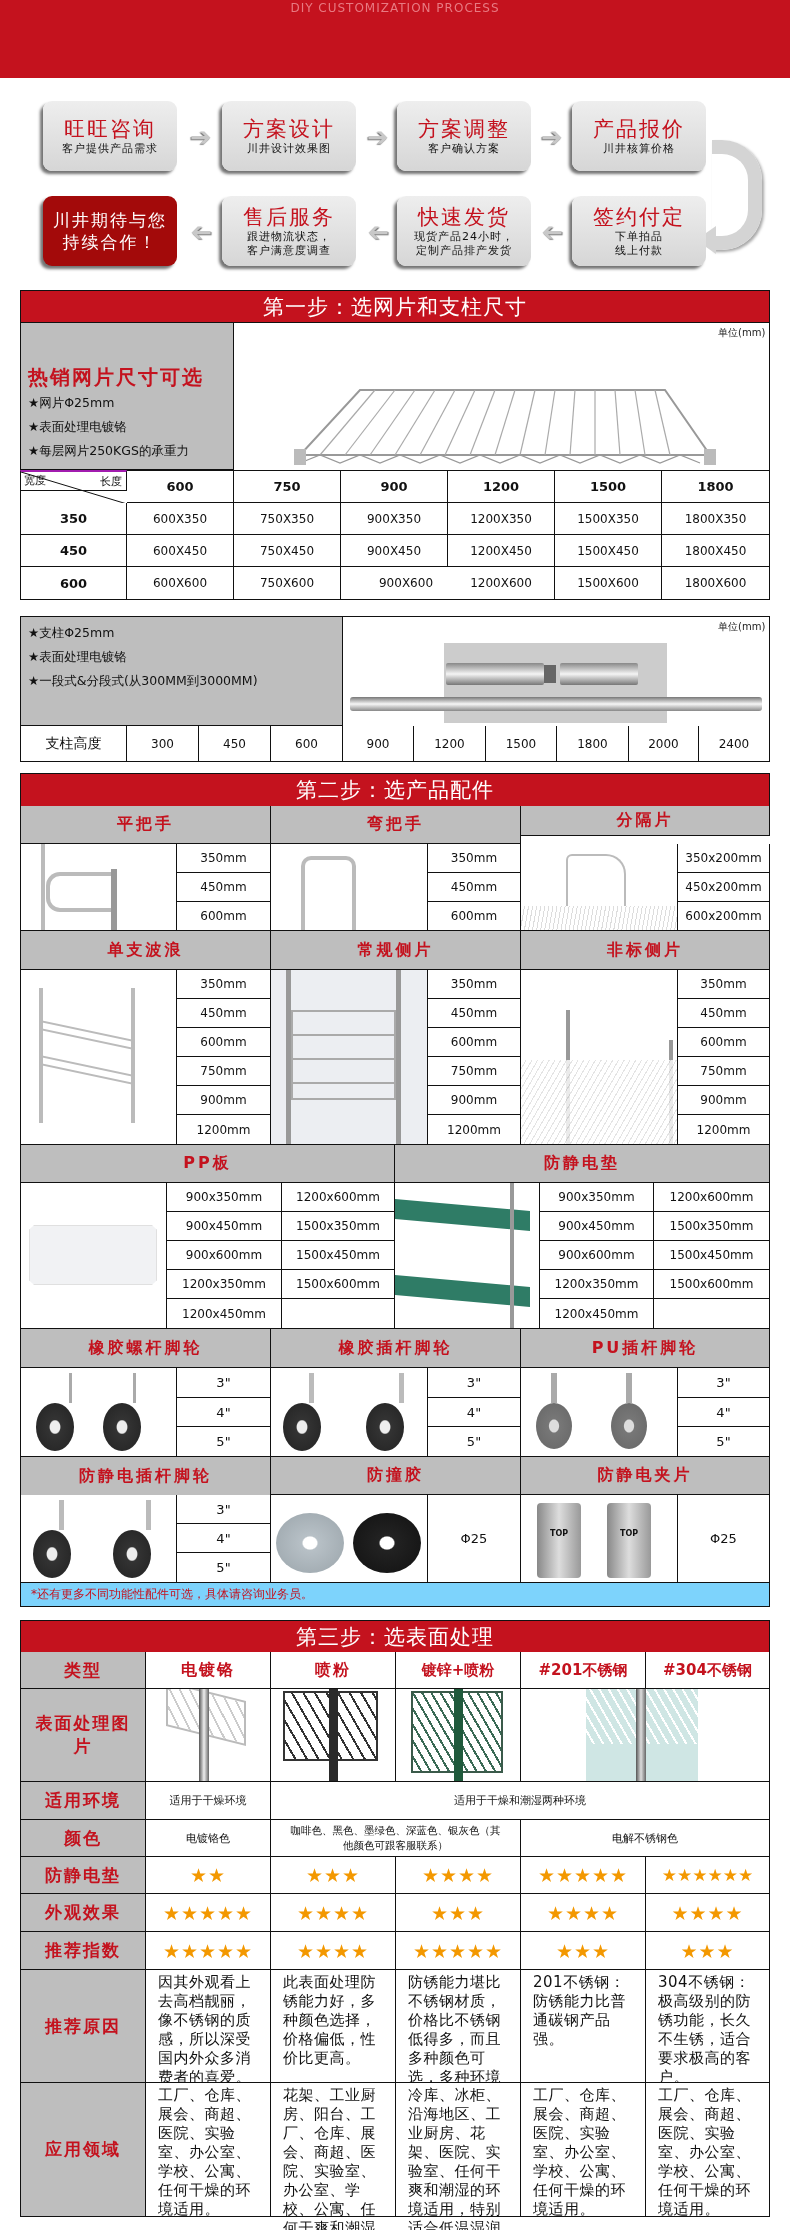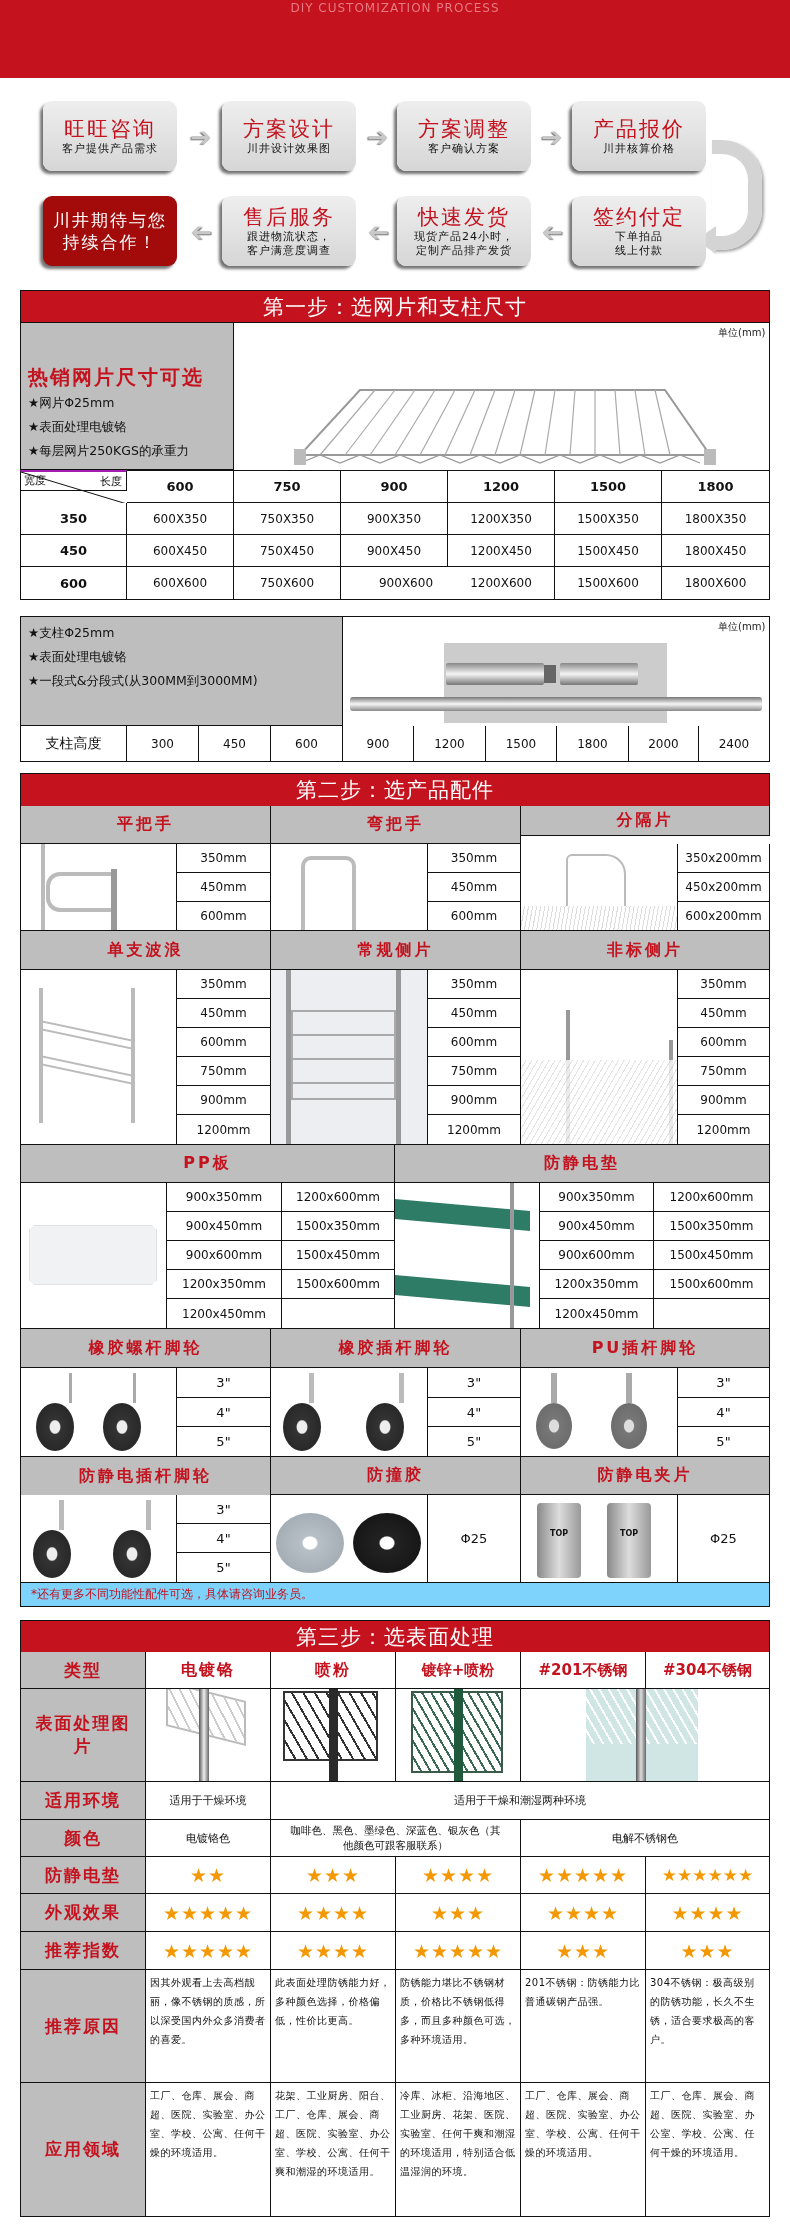--- a/index.html
+++ b/index.html
@@ -23,21 +23,21 @@
 .redbar{background:#C4121E;color:#fff;text-align:center;font-size:21px;line-height:32px;letter-spacing:1px;border:1px solid #111}
 .grey{background:#BEBEBE}
 .cell{position:absolute;border-right:1px solid #111;border-bottom:1px solid #111;display:flex;align-items:center;justify-content:center;text-align:center;font-size:12px;background:#fff}
 .cat{position:absolute;background:#BEBEBE;border-right:1px solid #111;border-bottom:1px solid #111;color:#C4121E;font-weight:bold;font-size:16px;letter-spacing:3px;display:flex;align-items:center;justify-content:center}
 .img{position:absolute;background:#fff;border-right:1px solid #111;border-bottom:1px solid #111;overflow:hidden}
 .bold{font-weight:bold;font-size:13px}
 .info-h{color:#C4121E;font-weight:bold;font-size:20px;letter-spacing:2px;line-height:28px}
 .info-l{font-size:12.5px;line-height:24px;color:#111}
 .unit{font-size:10px;color:#222}
 .stars{color:#F39800;font-size:19px;letter-spacing:1px}
-.txt{font-size:10px;line-height:19px;letter-spacing:.5px;text-align:left;align-items:flex-start;justify-content:flex-start;padding:3px 4px}
+.txt{font-size:15px;line-height:19px;letter-spacing:.5px;text-align:left;align-items:flex-start;justify-content:flex-start;padding:3px 12px}
 .lab{position:absolute;background:#BEBEBE;border-right:1px solid #111;border-bottom:1px solid #111;color:#C4121E;font-weight:bold;font-size:17px;letter-spacing:2px;display:flex;align-items:center;justify-content:center;text-align:center}
 .wl{position:absolute;background:#e6e6e6}
 </style>
 </head>
 <body>
 
 <div class="abs hero">
   <div class="hero-sub">DIY CUSTOMIZATION PROCESS</div>
 </div>
 

